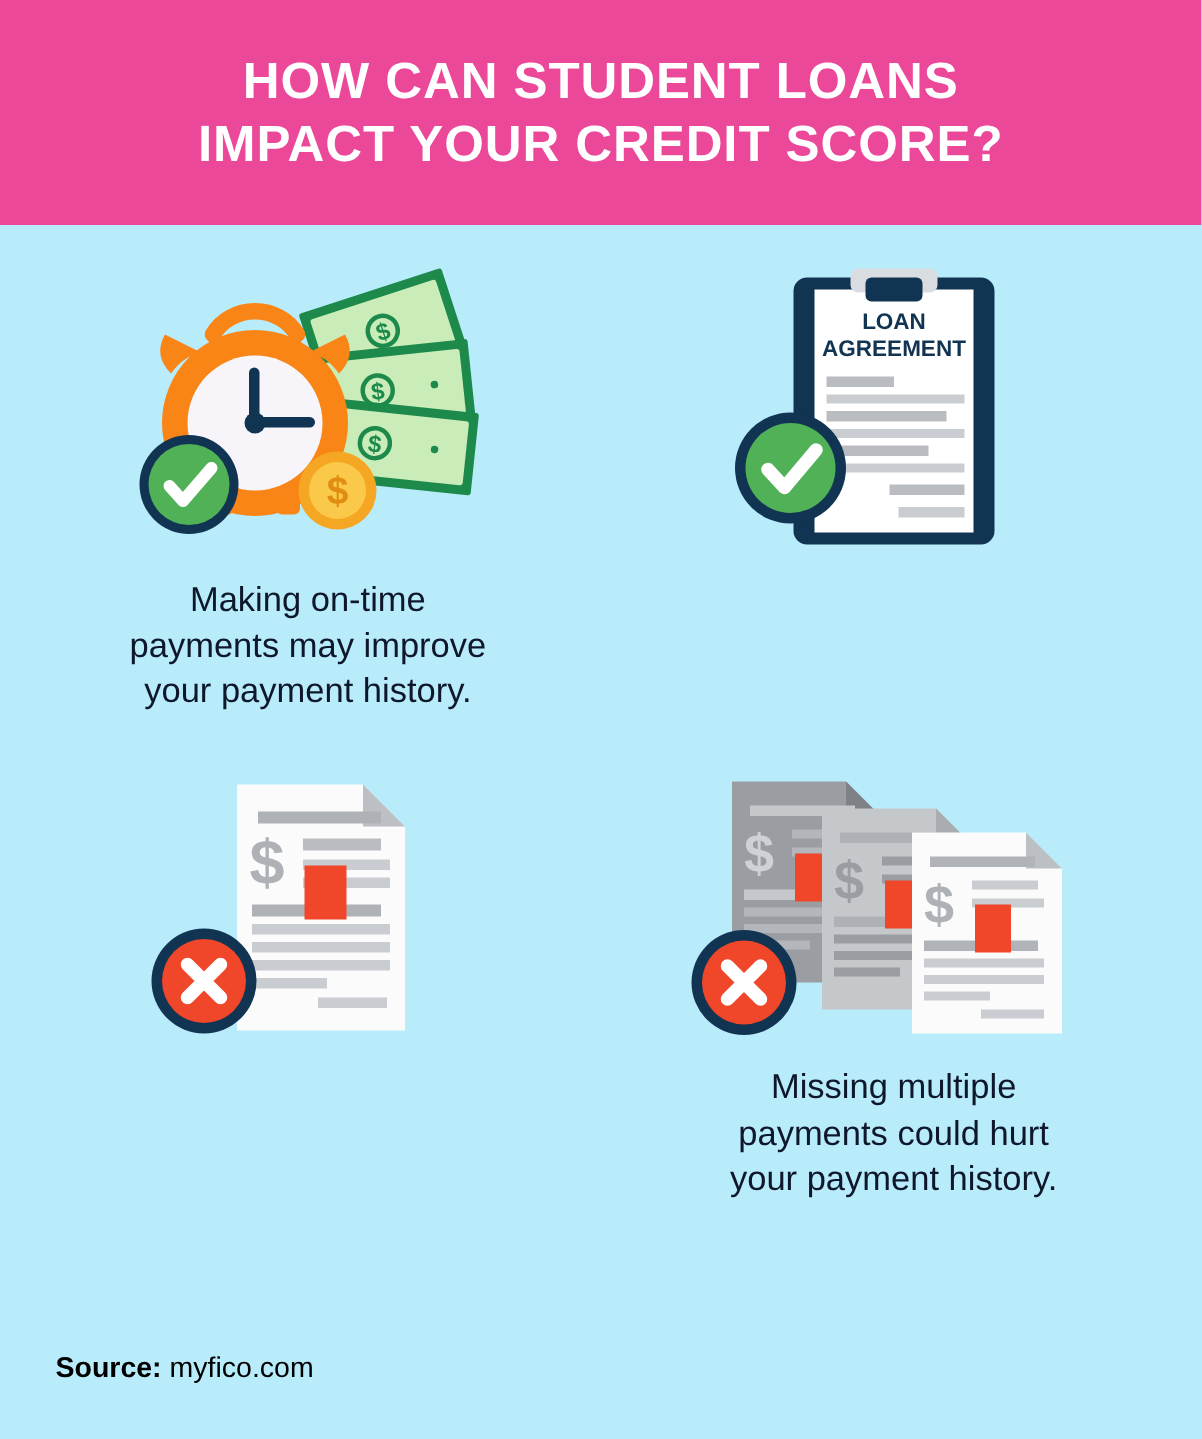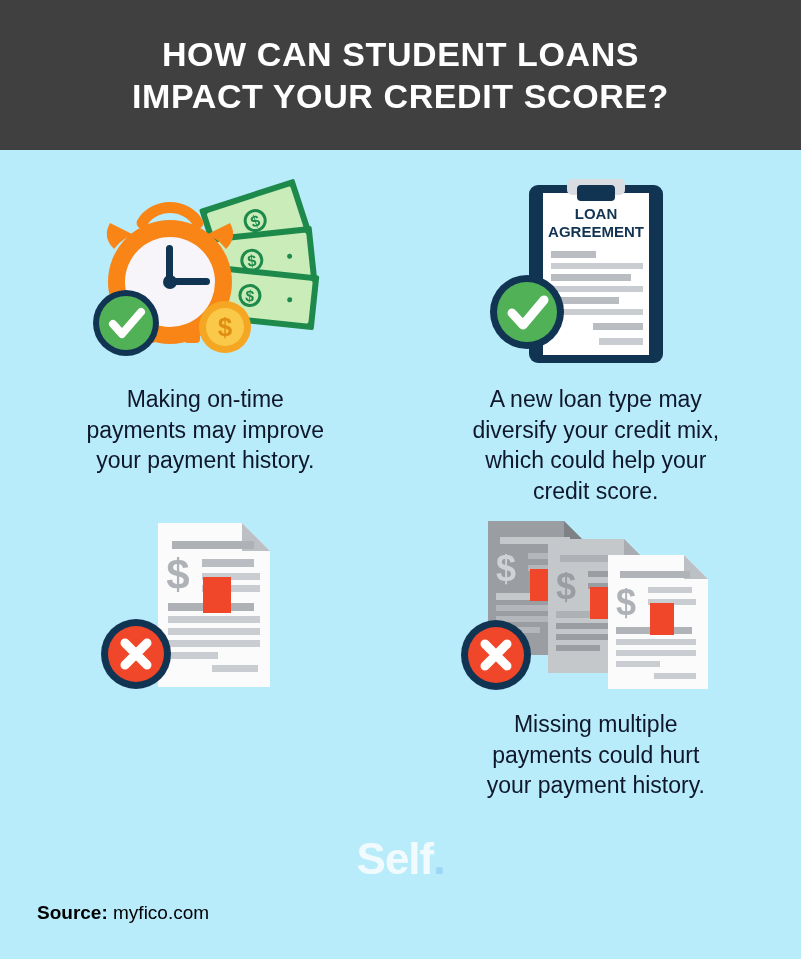--- a/index.html
+++ b/index.html
@@ -12,21 +12,21 @@
     background: #b8ecfb;
     font-family: "Liberation Sans", sans-serif;
     overflow: hidden;
     position: relative;
   }
 
   
   .header {
     width: 801px;
     height: 150px;
-    background: #404040;
+    background: #ec4899;
     display: flex;
     align-items: center;
     justify-content: center;
     box-sizing: border-box;
   }
   .header-title {
     color: #ffffff;
     font-size: 34px;
     font-weight: bold;
     line-height: 1.25;
@@ -192,24 +192,20 @@
           <rect x="122" y="148" width="50" height="7" fill="#b9bdc1"></rect>
           <rect x="128" y="163" width="44" height="7" fill="#c9cdd1"></rect>
         </g>
         <g>
           <circle cx="56" cy="137" r="37" fill="#123453"></circle>
           <circle cx="56" cy="137" r="30" fill="#51b157"></circle>
           <path d="M41 138 l11 12 l21 -25" fill="none" stroke="#ffffff" stroke-width="9" stroke-linecap="round" stroke-linejoin="round"></path>
         </g>
       </svg>
     </div>
-    <div class="card-text">A new loan type may
-diversify your credit mix,
-which could help your
-credit score.</div>
   </div>
 
   <div class="card card-row2">
     <div class="art">
       <svg width="230" height="180" viewBox="0 0 230 180" xmlns="http://www.w3.org/2000/svg">
         <g>
           <path d="M68 8 H152 L180 36 V172 H68 Z" fill="#fbfbfb"></path>
           <path d="M152 8 L180 36 H152 Z" fill="#bcc0c4"></path>
           <text x="88" y="74" font-size="42" font-weight="bold" fill="#aeb2b6" text-anchor="middle" font-family="Liberation Sans, sans-serif">$</text>
           <g fill="#c9cdd1">
@@ -295,15 +291,14 @@
       </svg>
     </div>
     <div class="card-text">Missing multiple
 payments could hurt
 your payment history.</div>
   </div>
 
 </div>
 
 <div class="footer">
-  <div class="watermark"><span>Self</span><span class="dot">.</span></div>
   <div class="source"><b>Source:</b><span class="val"> myfico.com</span></div>
 </div>
 
 </body></html>

